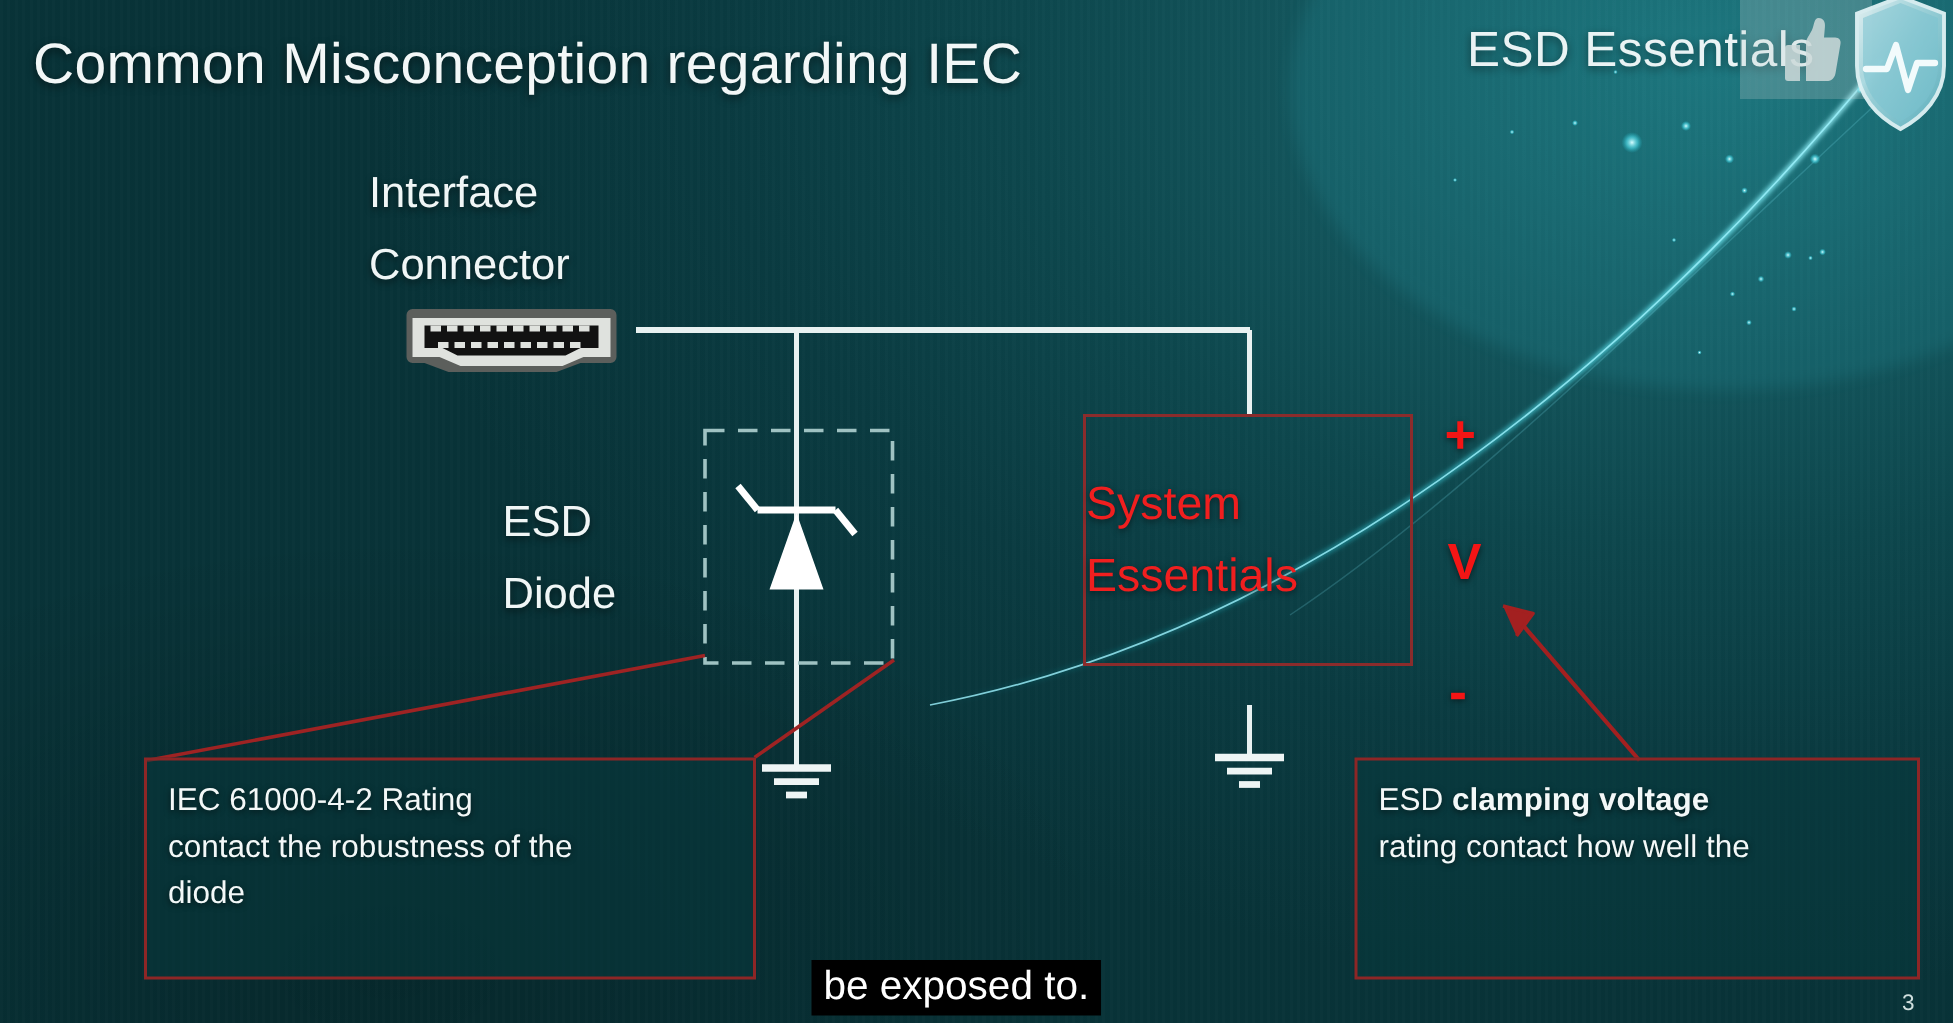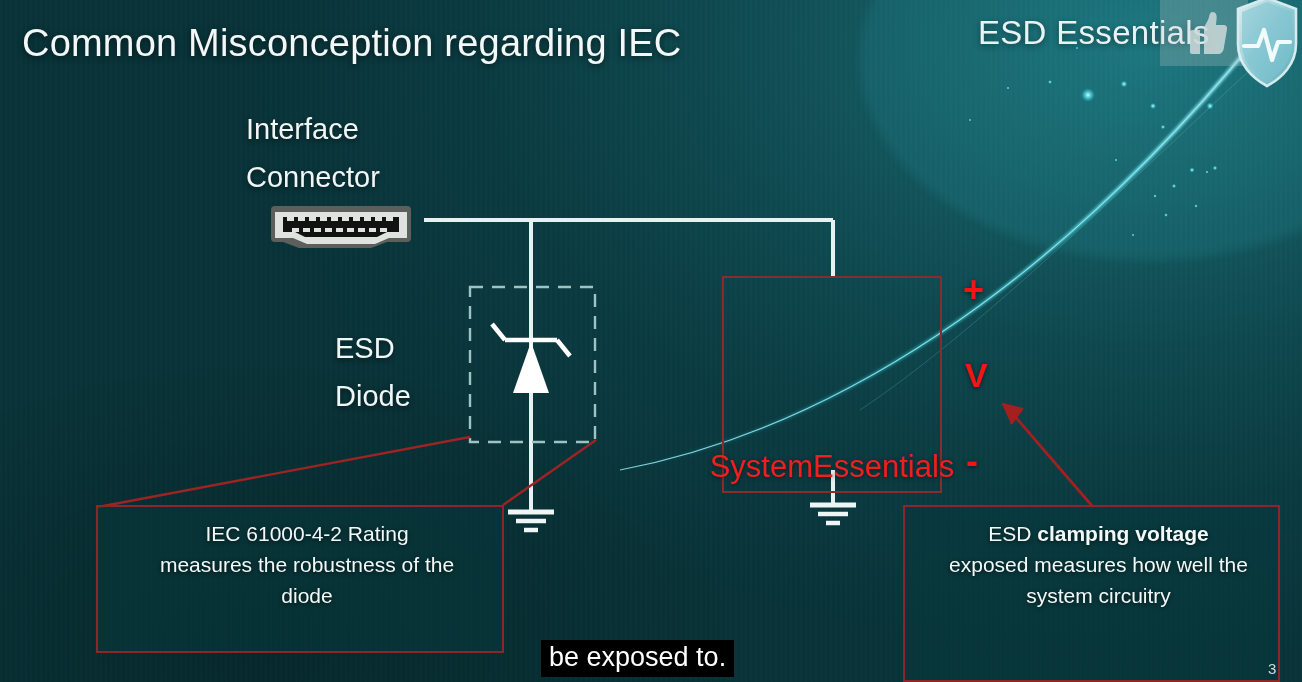--- a/index.html
+++ b/index.html
@@ -33,44 +33,43 @@
     white-space:nowrap;
   }
   .cktlabel{
     position:absolute;color:#f0f6f6;font-size:29px;text-align:left;
     text-shadow:0 2px 5px rgba(0,0,0,.5);line-height:1.65;white-space:nowrap;
   }
   #lbl-interface{left:246px;top:106px;width:220px;}
   #lbl-esd{left:335px;top:325px;width:150px;}
 
   #sys-box{
-    position:absolute;left:722px;top:276px;width:220px;height:217px;
+    position:absolute;left:722px;top:276px;width:220px;height:168px;
     border:2px solid #8b2c2c;box-sizing:border-box;
-    display:flex;flex-direction:row;align-items:flex-end;justify-content:center;
+    display:flex;flex-direction:column;align-items:flex-start;justify-content:center;
   }
   .sys-line{color:#f01f1f;font-size:31px;line-height:1.55;
     text-shadow:0 1px 4px rgba(0,0,0,.5);white-space:nowrap;}
 
   .vsym{position:absolute;color:#f31515;font-weight:bold;
     text-shadow:0 1px 4px rgba(0,0,0,.55);}
   #v-plus{left:963px;top:269px;font-size:36px;}
   #v-v{left:965px;top:356px;font-size:34px;}
   #v-minus{left:966px;top:440px;font-size:36px;}
 
   
   .callout{
     position:absolute;border:2px solid #8d2626;box-sizing:border-box;
     background:rgba(8,56,60,.55);
     color:#f3f8f8;font-size:21px;line-height:1.48;
     padding:11px 0 10px 14px;
     text-shadow:0 1px 4px rgba(0,0,0,.6);
-    text-align:center;
   }
   #callout-left{left:96px;top:505px;width:408px;height:148px;}
-  #callout-right{left:903px;top:505px;width:377px;height:177px;}
+  #callout-right{left:903px;top:505px;width:377px;height:148px;}
   .callout b{font-weight:bold;}
 
   
   #connector{position:absolute;left:265px;top:203px;width:162px;height:48px;}
 
   
   #caption{
     position:absolute;left:541px;top:640px;
     background:#000;color:#fff;font-size:27px;
     padding:2px 8px 4px 8px;white-space:nowrap;text-align:center;
@@ -248,27 +247,26 @@
     <div class="sys-line">System</div>
     <div class="sys-line">Essentials</div>
   </div>
 
   <div class="vsym" id="v-plus">+</div>
   <div class="vsym" id="v-v">V</div>
   <div class="vsym" id="v-minus">-</div>
 
   <div class="callout" id="callout-left">
     <div>IEC 61000-4-2 Rating</div>
-    <div>measures the robustness of the</div>
+    <div>contact the robustness of the</div>
     <div>diode</div>
   </div>
 
   <div class="callout" id="callout-right">
     <div><span>ESD </span><b>clamping voltage</b></div>
-    <div>exposed measures how well the</div>
-    <div>system circuitry</div>
+    <div>rating contact how well the</div>
   </div>
 
   <div id="caption">be exposed to.</div>
 
   <div id="pageno">3</div>
 
 </div>
 
 </body></html>

